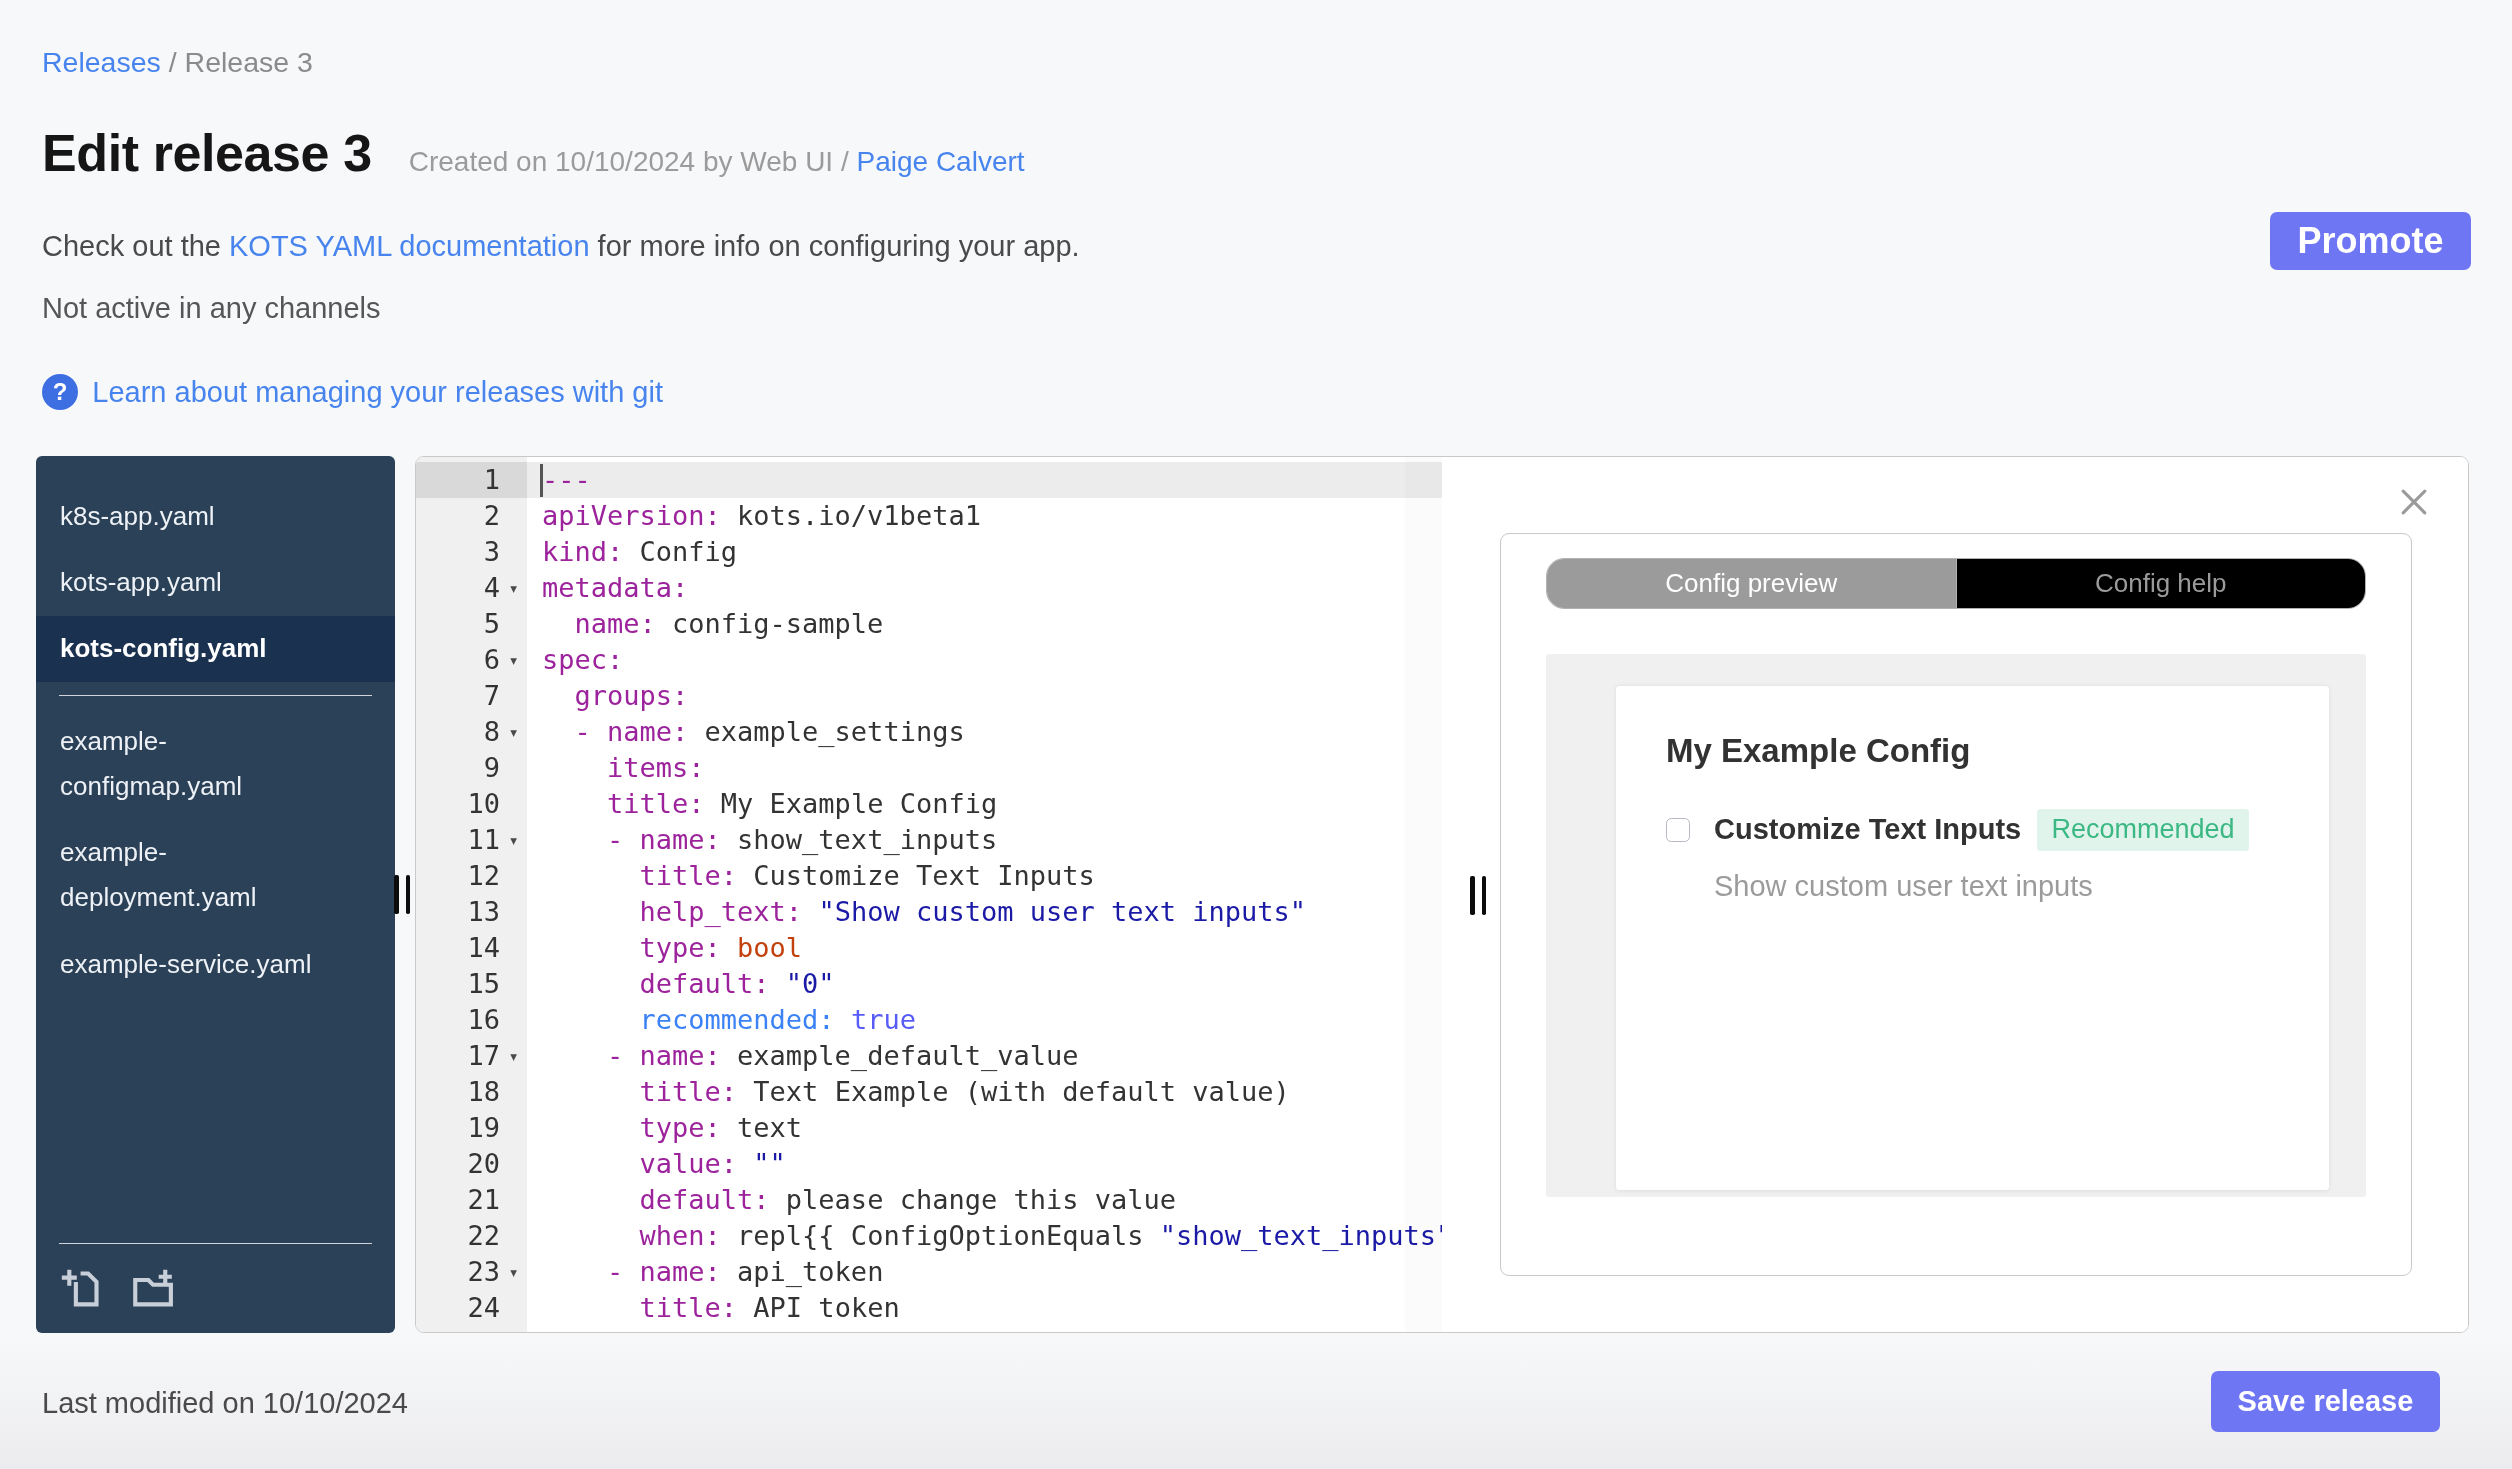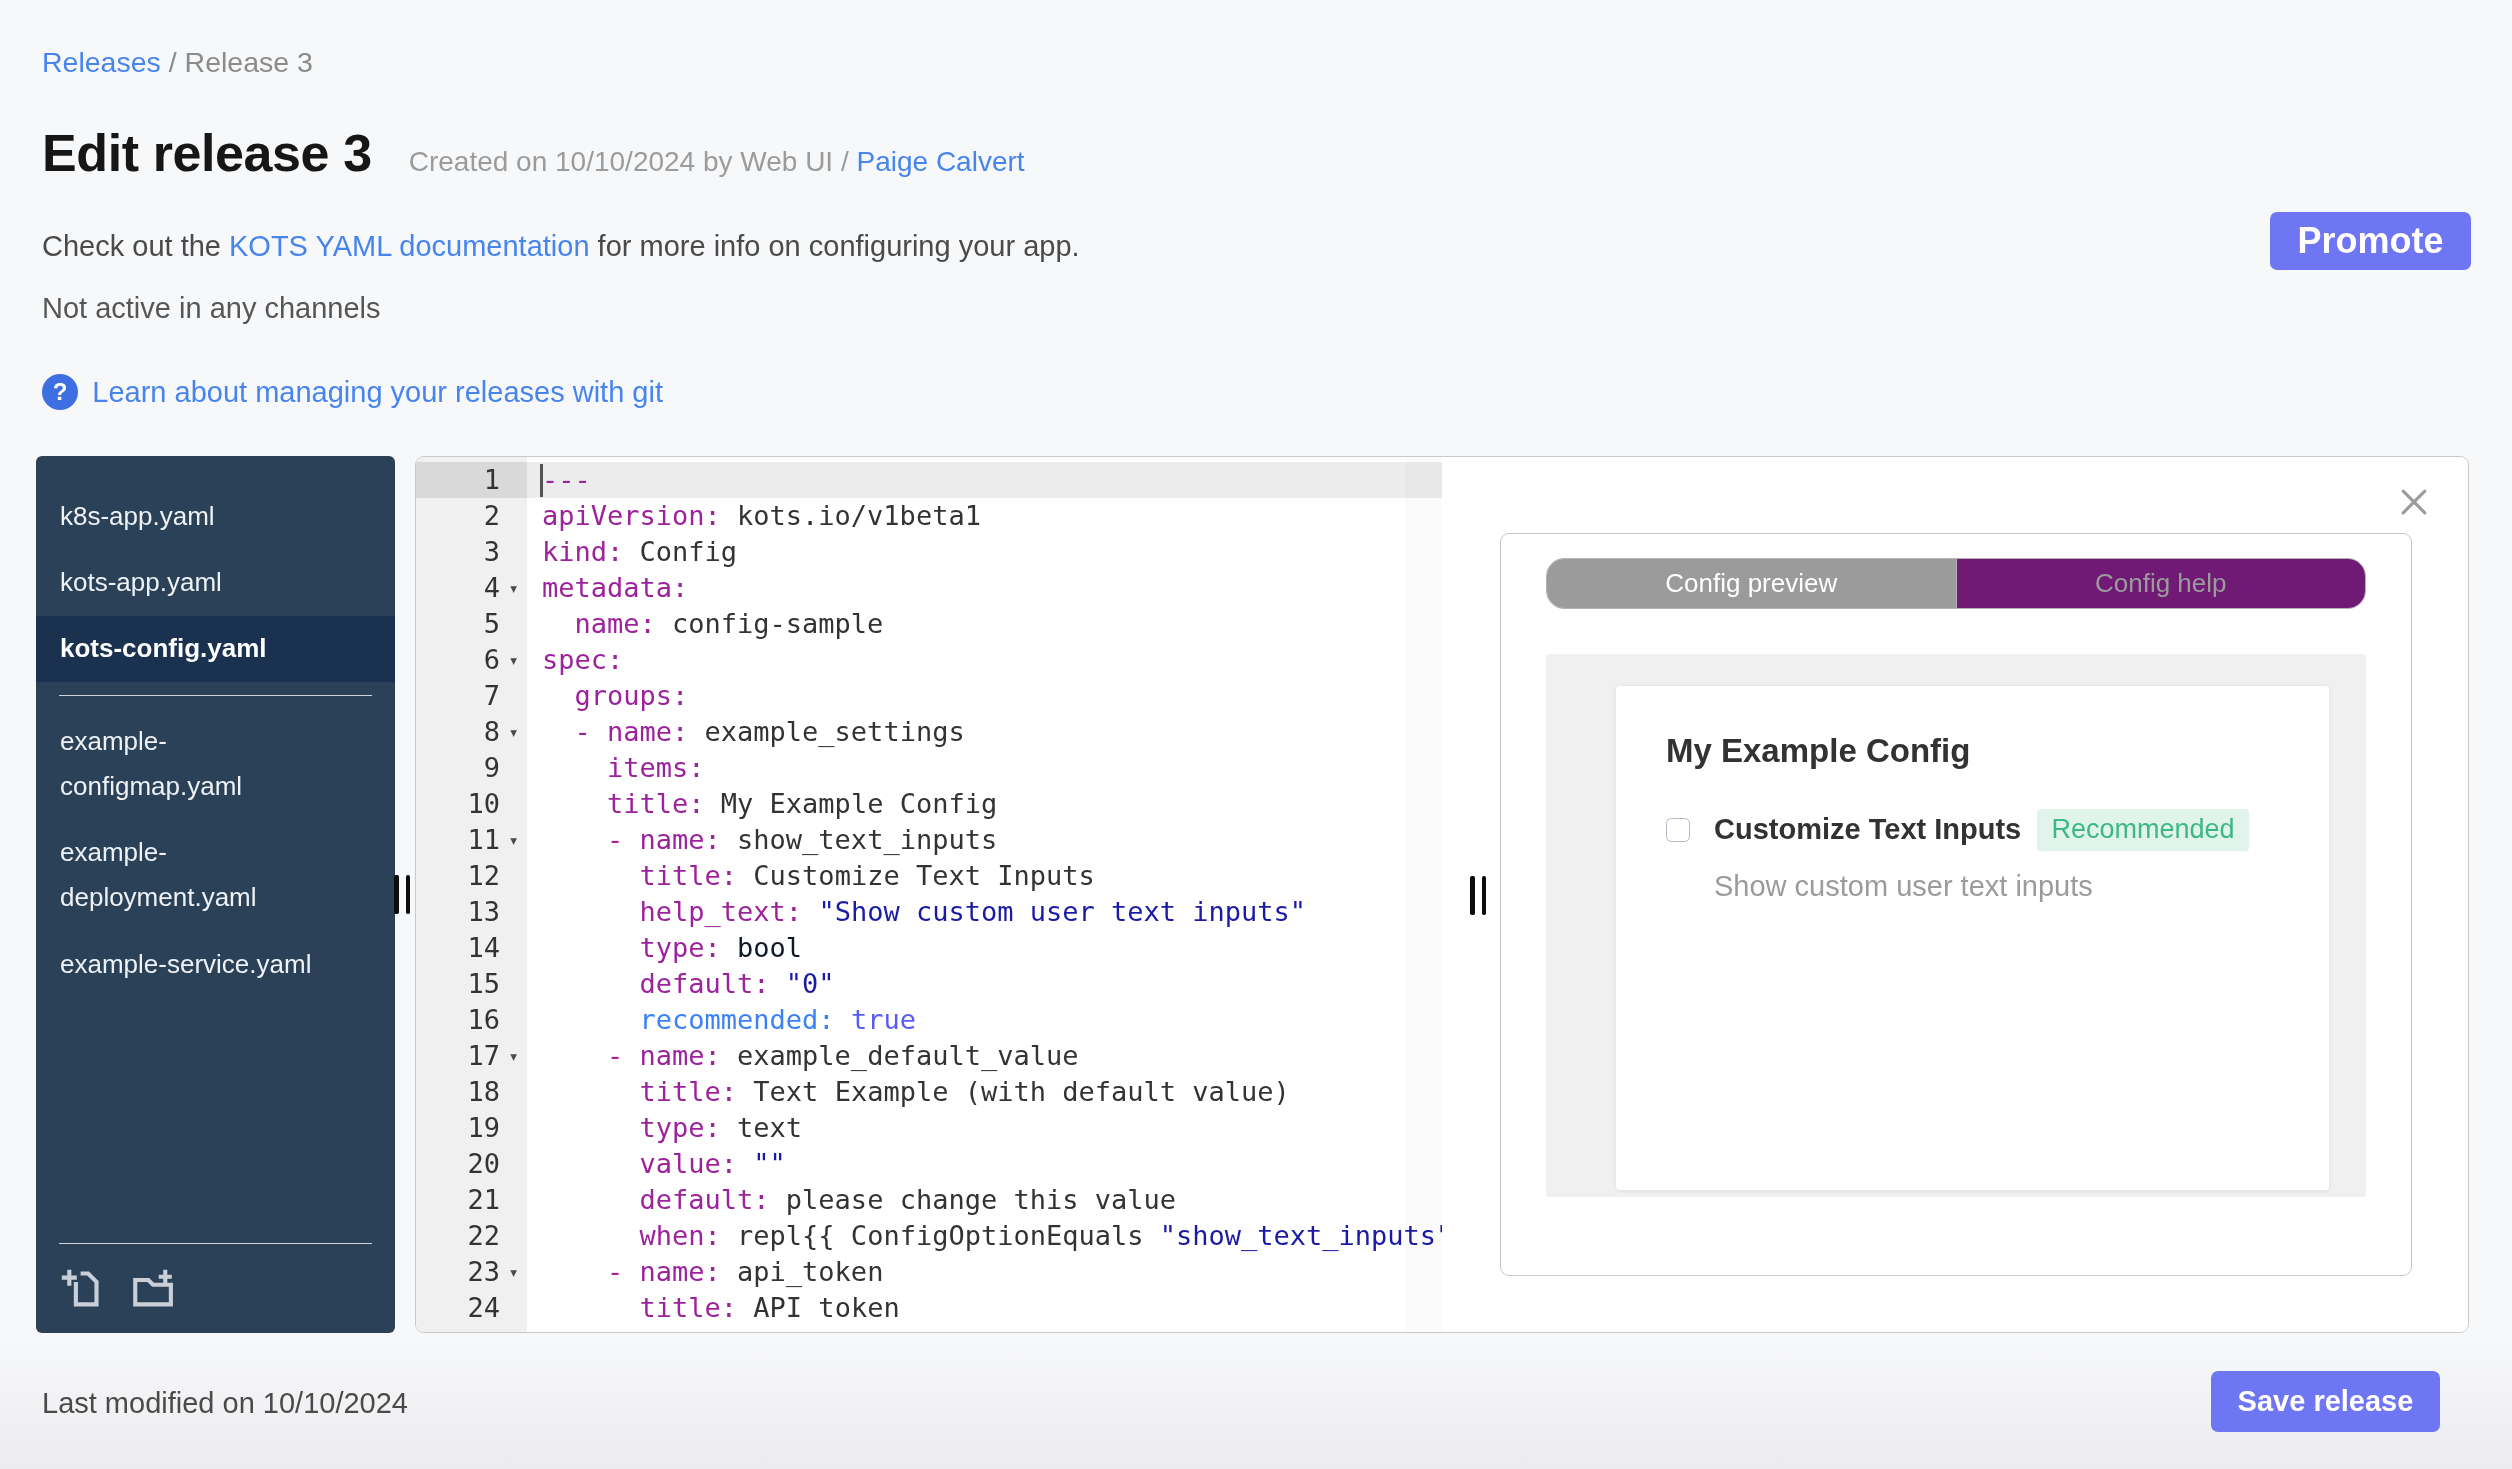--- a/index.html
+++ b/index.html
@@ -67,21 +67,21 @@
 
   
   .preview { flex:1; position:relative; background:#fff; }
   .close-btn { position:absolute; right:36px; top:27px; width:36px; height:36px;
                background:none; border:none; cursor:pointer; }
   .p-card { position:absolute; left:58px; top:76px; width:912px; height:743px;
             background:#fff; border:0.9px solid #c9c9c9; border-radius:9px; }
   .tabs { display:flex; margin:24px 45px 0; height:51px; border:0.9px solid #b2b2b2;
           border-radius:18px; overflow:hidden; }
   .tab { flex:1; display:flex; align-items:center; justify-content:center;
-         font-size:26px; color:#9b9b9b; background:#701a75; cursor:pointer; }
+         font-size:26px; color:#9b9b9b; background:#000000; cursor:pointer; }
   .tab + .tab { border-left:0.9px solid #b2b2b2; }
   .tab.active { background:#9B9B9B; color:#fff; }
   .cfg-gray { margin:45px 45px 0; height:543px; background:#f0f0f0; border-radius:3.6px;
               padding:32px 37px 0 70px; }
   .cfg-card { background:#fff; height:504px; border-radius:3.6px;
               box-shadow:0 0.9px 4.5px rgba(0,0,0,0.08); padding:46px 50px; }
   .cfg-title { font-size:33px; font-weight:700; color:#323232; margin-bottom:39px; }
   .cfg-row { display:flex; align-items:center; }
   .checkbox { width:24px; height:24px; border:1.8px solid #b5bac4; border-radius:5.3px;
               background:#fff; margin-right:24px; cursor:pointer; flex:none; }
@@ -272,21 +272,21 @@
         <div class="code-row"><span style="color: rgb(156, 35, 156);">metadata:</span></div>
         <div class="code-row"><span style="color: rgb(51, 51, 51);">  </span><span style="color: rgb(156, 35, 156);">name:</span><span style="color: rgb(51, 51, 51);"> config-sample</span></div>
         <div class="code-row"><span style="color: rgb(156, 35, 156);">spec:</span></div>
         <div class="code-row"><span style="color: rgb(51, 51, 51);">  </span><span style="color: rgb(156, 35, 156);">groups:</span></div>
         <div class="code-row"><span style="color: rgb(51, 51, 51);">  </span><span style="color: rgb(156, 35, 156);">- name:</span><span style="color: rgb(51, 51, 51);"> example_settings</span></div>
         <div class="code-row"><span style="color: rgb(51, 51, 51);">    </span><span style="color: rgb(156, 35, 156);">items:</span></div>
         <div class="code-row"><span style="color: rgb(51, 51, 51);">    </span><span style="color: rgb(156, 35, 156);">title:</span><span style="color: rgb(51, 51, 51);"> My Example Config</span></div>
         <div class="code-row"><span style="color: rgb(51, 51, 51);">    </span><span style="color: rgb(156, 35, 156);">- name:</span><span style="color: rgb(51, 51, 51);"> show_text_inputs</span></div>
         <div class="code-row"><span style="color: rgb(51, 51, 51);">      </span><span style="color: rgb(156, 35, 156);">title:</span><span style="color: rgb(51, 51, 51);"> Customize Text Inputs</span></div>
         <div class="code-row"><span style="color: rgb(51, 51, 51);">      </span><span style="color: rgb(156, 35, 156);">help_text:</span><span style="color: rgb(51, 51, 51);"> </span><span style="color: rgb(26, 26, 166);">"Show custom user text inputs"</span></div>
-        <div class="code-row"><span style="color: rgb(51, 51, 51);">      </span><span style="color: rgb(156, 35, 156);">type:</span><span style="color: #0f172a;"> bool</span></div>
+        <div class="code-row"><span style="color: rgb(51, 51, 51);">      </span><span style="color: rgb(156, 35, 156);">type:</span><span style="color: #c2410c;"> bool</span></div>
         <div class="code-row"><span style="color: rgb(51, 51, 51);">      </span><span style="color: rgb(156, 35, 156);">default:</span><span style="color: rgb(51, 51, 51);"> </span><span style="color: rgb(26, 26, 166);">"0"</span></div>
         <div class="code-row"><span style="color: rgb(51, 51, 51);">      </span><span style="color: #3b82f6;">recommended:</span><span style="color: rgb(51, 51, 51);"> </span><span style="color: rgb(88, 92, 246);">true</span></div>
         <div class="code-row"><span style="color: rgb(51, 51, 51);">    </span><span style="color: rgb(156, 35, 156);">- name:</span><span style="color: rgb(51, 51, 51);"> example_default_value</span></div>
         <div class="code-row"><span style="color: rgb(51, 51, 51);">      </span><span style="color: rgb(156, 35, 156);">title:</span><span style="color: rgb(51, 51, 51);"> Text Example (with default value)</span></div>
         <div class="code-row"><span style="color: rgb(51, 51, 51);">      </span><span style="color: rgb(156, 35, 156);">type:</span><span style="color: rgb(51, 51, 51);"> text</span></div>
         <div class="code-row"><span style="color: rgb(51, 51, 51);">      </span><span style="color: rgb(156, 35, 156);">value:</span><span style="color: rgb(51, 51, 51);"> </span><span style="color: rgb(26, 26, 166);">""</span></div>
         <div class="code-row"><span style="color: rgb(51, 51, 51);">      </span><span style="color: rgb(156, 35, 156);">default:</span><span style="color: rgb(51, 51, 51);"> please change this value</span></div>
         <div class="code-row"><span style="color: rgb(51, 51, 51);">      </span><span style="color: rgb(156, 35, 156);">when:</span><span style="color: rgb(51, 51, 51);"> repl{{ ConfigOptionEquals </span><span style="color: rgb(26, 26, 166);">"show_text_inputs"</span></div>
         <div class="code-row"><span style="color: rgb(51, 51, 51);">    </span><span style="color: rgb(156, 35, 156);">- name:</span><span style="color: rgb(51, 51, 51);"> api_token</span></div>
         <div class="code-row"><span style="color: rgb(51, 51, 51);">      </span><span style="color: rgb(156, 35, 156);">title:</span><span style="color: rgb(51, 51, 51);"> API token</span></div>

